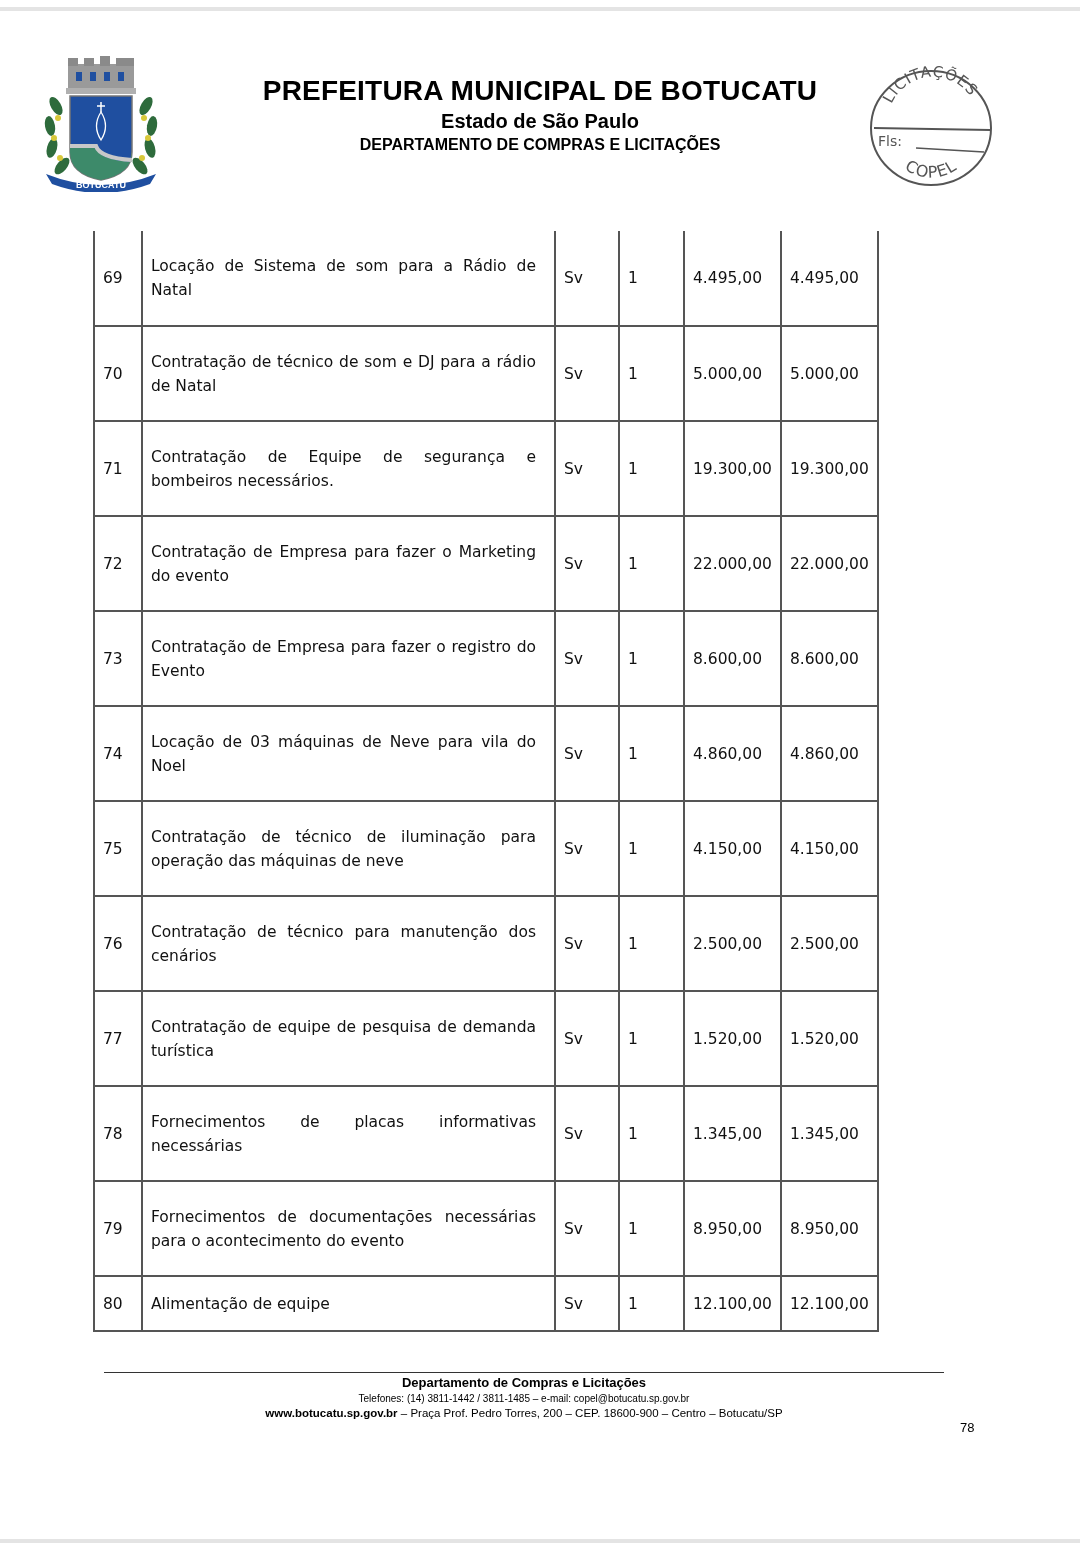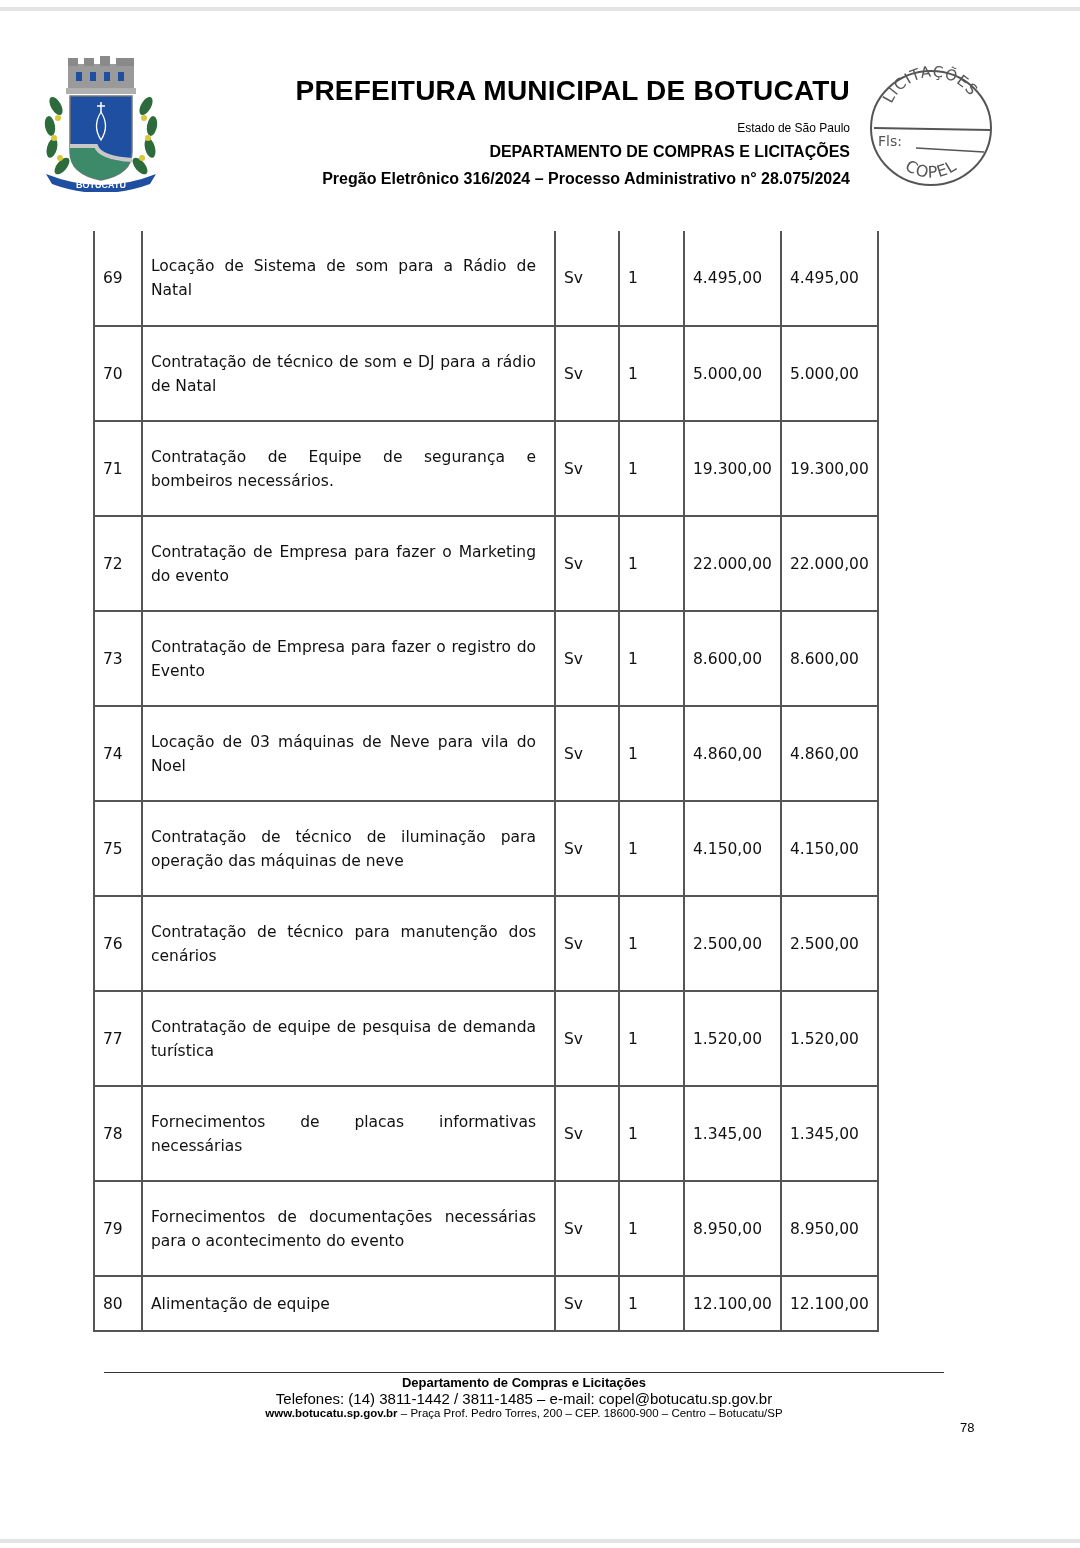--- a/index.html
+++ b/index.html
@@ -6,23 +6,23 @@
     body {
       width: 1080px; height: 1548px; position: relative; background: #ffffff;
       font-family: "Liberation Sans", sans-serif; color: #000; overflow: hidden;
     }
     .edge-top { position: absolute; left: 0; top: 7px; width: 1080px; height: 4px; background: #e4e4e4; }
     .edge-bottom { position: absolute; left: 0; top: 1539px; width: 1080px; height: 4px; background: #e4e4e4; }
 
     .crest { position: absolute; left: 38px; top: 56px; width: 126px; height: 136px; }
     .stamp { position: absolute; left: 866px; top: 66px; width: 130px; height: 124px; }
 
-    .header { position: absolute; left: 230px; top: 74px; width: 620px; text-align: right; }
+    .header { position: absolute; left: 230px; top: 74px; width: 620px; text-align: center; }
     .h-title { font-weight: bold; font-size: 28px; line-height: 34px; letter-spacing: 0.2px; }
-    .h-sub { font-weight: normal; font-size: 12px; line-height: 20px; margin-top: 10px; }
+    .h-sub { font-weight: bold; font-size: 20px; line-height: 20px; margin-top: 3px; }
     .h-dept { font-weight: bold; font-size: 16px; line-height: 22px; margin-top: 3px; }
     .h-proc { font-weight: bold; font-size: 16px; line-height: 22px; margin-top: 5px; }
 
     .tbl { position: absolute; left: 93px; top: 231px; border-collapse: collapse; table-layout: fixed; }
     .tbl td {
       border: 2px solid #555; padding: 0 8px; font-family: "DejaVu Sans", sans-serif;
       font-size: 15.5px; color: #111; vertical-align: middle; line-height: 24px;
     }
     .tbl tr { height: 95px; }
     .tbl tr.last { height: 55px; }
@@ -31,21 +31,21 @@
     .c-num { width: 48px; }
     .c-desc { width: 413px; }
     .c-unit { width: 64px; }
     .c-qty { width: 65px; }
     .c-unitp { width: 94px; }
     .c-total { width: 93px; }
 
     .footer-line { position: absolute; left: 104px; top: 1372px; width: 840px; height: 1px; background: #333; }
     .footer { position: absolute; left: 104px; top: 1375px; width: 840px; text-align: center; }
     .f-dept { font-weight: bold; font-size: 13px; line-height: 16px; }
-    .f-tel { font-size: 15px; line-height: 15px; }
+    .f-tel { font-size: 10px; line-height: 15px; }
     .f-addr { font-size: 11.5px; line-height: 15px; }
     .f-addr b { font-weight: bold; }
     .page-num { position: absolute; left: 960px; top: 1420px; font-size: 13px; }
   </style>
 </head>
 <body>
 
 <div class="edge-top"></div>
 
 <svg class="crest" viewBox="0 0 126 136">
@@ -92,21 +92,20 @@
   <path d="M63 56 Q54 70 63 84 Q72 70 63 56 Z" fill="none" stroke="#fff" stroke-width="1.3"></path>
 
   <path d="M8 118 Q63 140 118 118 L112 128 Q63 146 14 128 Z" fill="#1f4fa0"></path>
   <text x="63" y="132" text-anchor="middle" font-family="Liberation Sans, sans-serif" font-size="9" fill="#fff" font-weight="bold">BOTUCATU</text>
 </svg>
 
 <div class="header">
   <div class="h-title">PREFEITURA MUNICIPAL DE BOTUCATU</div>
   <div class="h-sub">Estado de São Paulo</div>
   <div class="h-dept">DEPARTAMENTO DE COMPRAS E LICITAÇÕES</div>
-  <div class="h-proc">Pregão Eletrônico 316/2024 – Processo Administrativo n° 28.075/2024</div>
 </div>
 
 <svg class="stamp" viewBox="0 0 130 124">
   <defs>
     <path id="arcTop" d="M22 60 A44 44 0 0 1 112 52"></path>
     <path id="arcBot" d="M26 88 A44 44 0 0 0 104 88"></path>
   </defs>
   <ellipse cx="65" cy="62" rx="60" ry="57" fill="none" stroke="#555" stroke-width="2"></ellipse>
   <line x1="8" y1="62" x2="124" y2="64" stroke="#555" stroke-width="2"></line>
   <text font-family="DejaVu Sans, sans-serif" font-size="15" fill="#555" letter-spacing="1">

